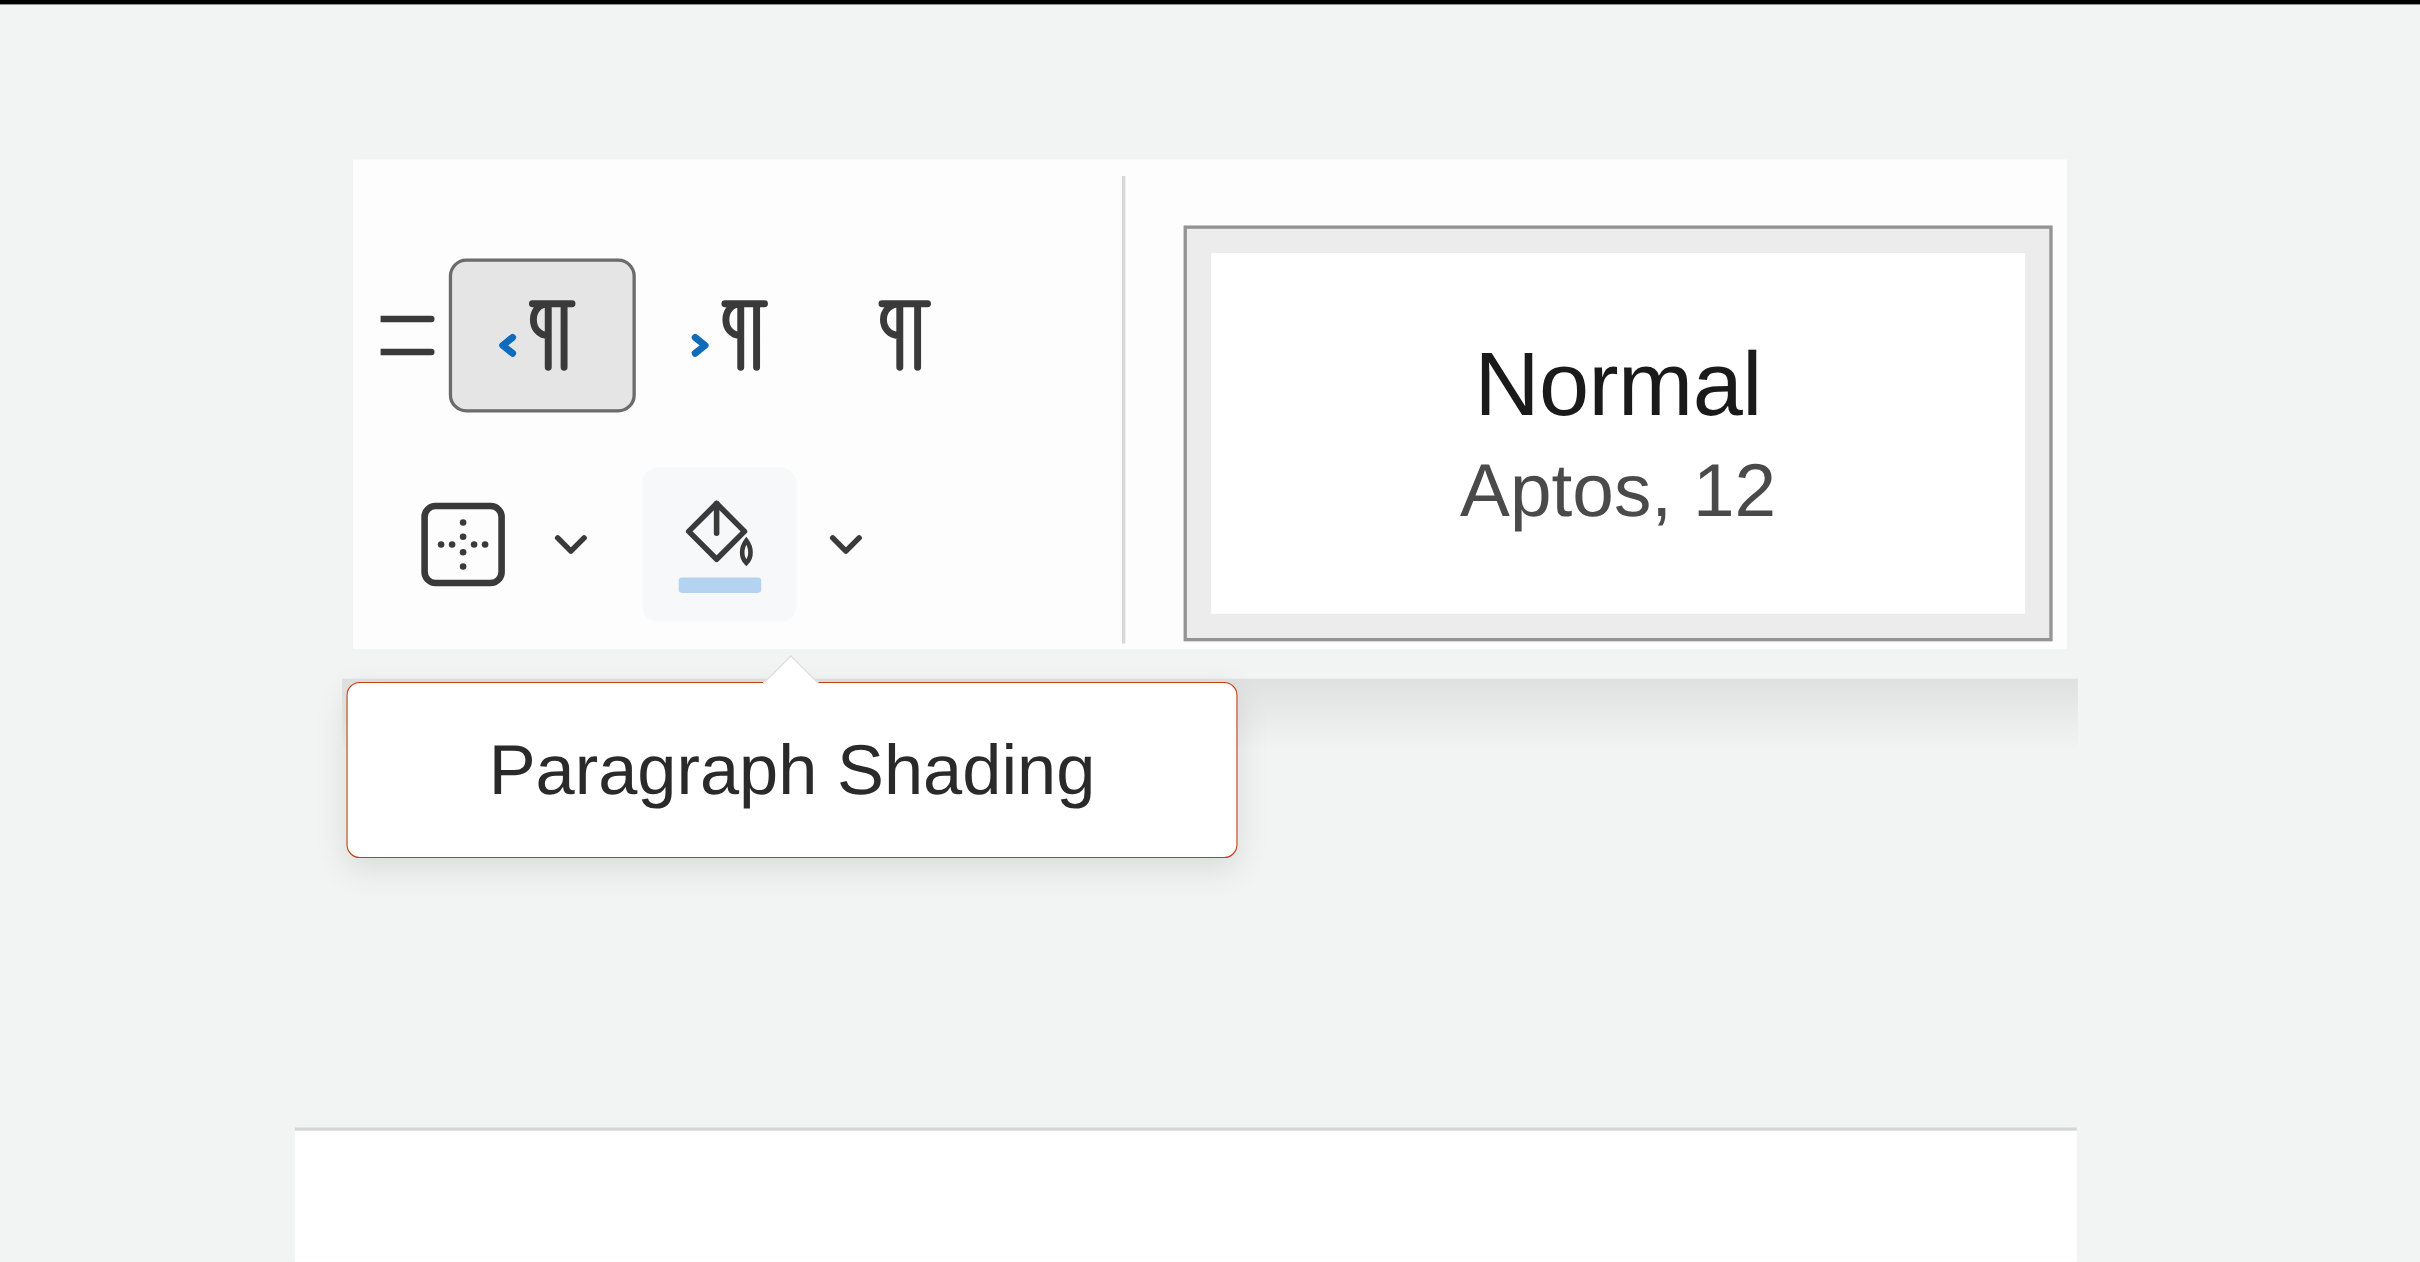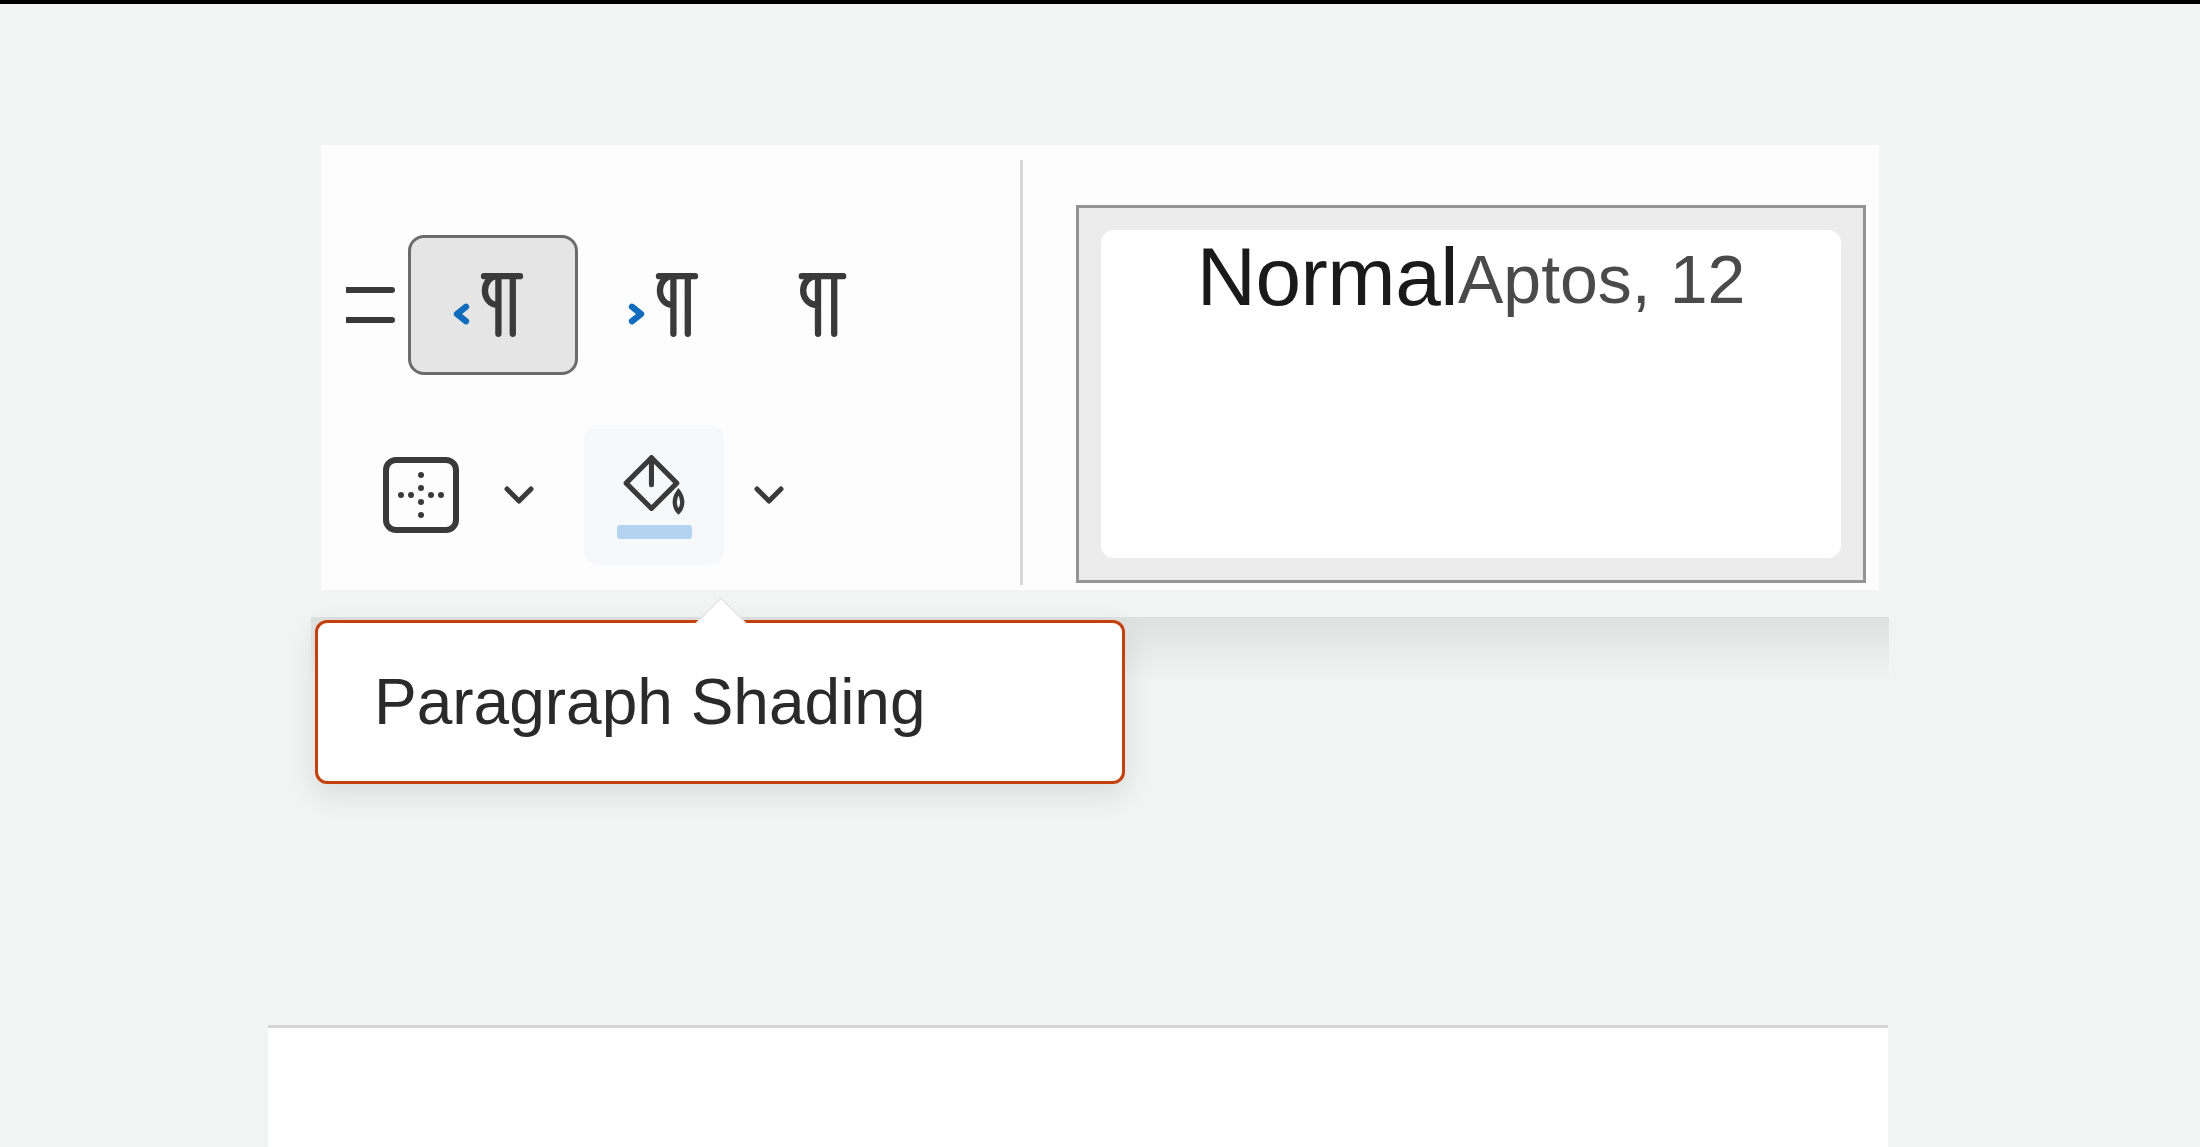--- a/index.html
+++ b/index.html
@@ -175,22 +175,23 @@
       border: 3px solid #949494;
       background: #ececec;
       padding: 22px;
     }
     
     .style-card-inner {
       width: 100%;
       height: 100%;
       background: #ffffff;
       display: flex;
-      justify-content: center;
-      border-radius: 13px;
+      flex-direction: column;
+      align-items: center;
+      justify-content: center;
     }
     
     .style-name {
       font-size: 82px;
       font-weight: 400;
       color: #1a1a1a;
       letter-spacing: -0.5px;
     }
     
     .style-font {
@@ -198,27 +199,28 @@
       font-weight: 400;
       color: #4a4a4a;
       margin-top: 10px;
     }
     
     .tooltip {
       position: absolute;
       left: -6px;
       top: 475px;
       background: #ffffff;
-      border: 3px solid #c2410c;
+      border: 1px solid #c2410c;
       border-radius: 12px;
       padding: 42px 56px;
       font-size: 64px;
       color: #2a2a2a;
       box-shadow: 0 10px 30px rgba(0,0,0,0.1);
       width: 810px;
+      text-align: center;
     }
     
     .tooltip-arrow {
       position: absolute;
       top: -18px;
       left: 385px;
       width: 36px;
       height: 36px;
       background: #ffffff;
       border-left: 1px solid #dcdcdc;

